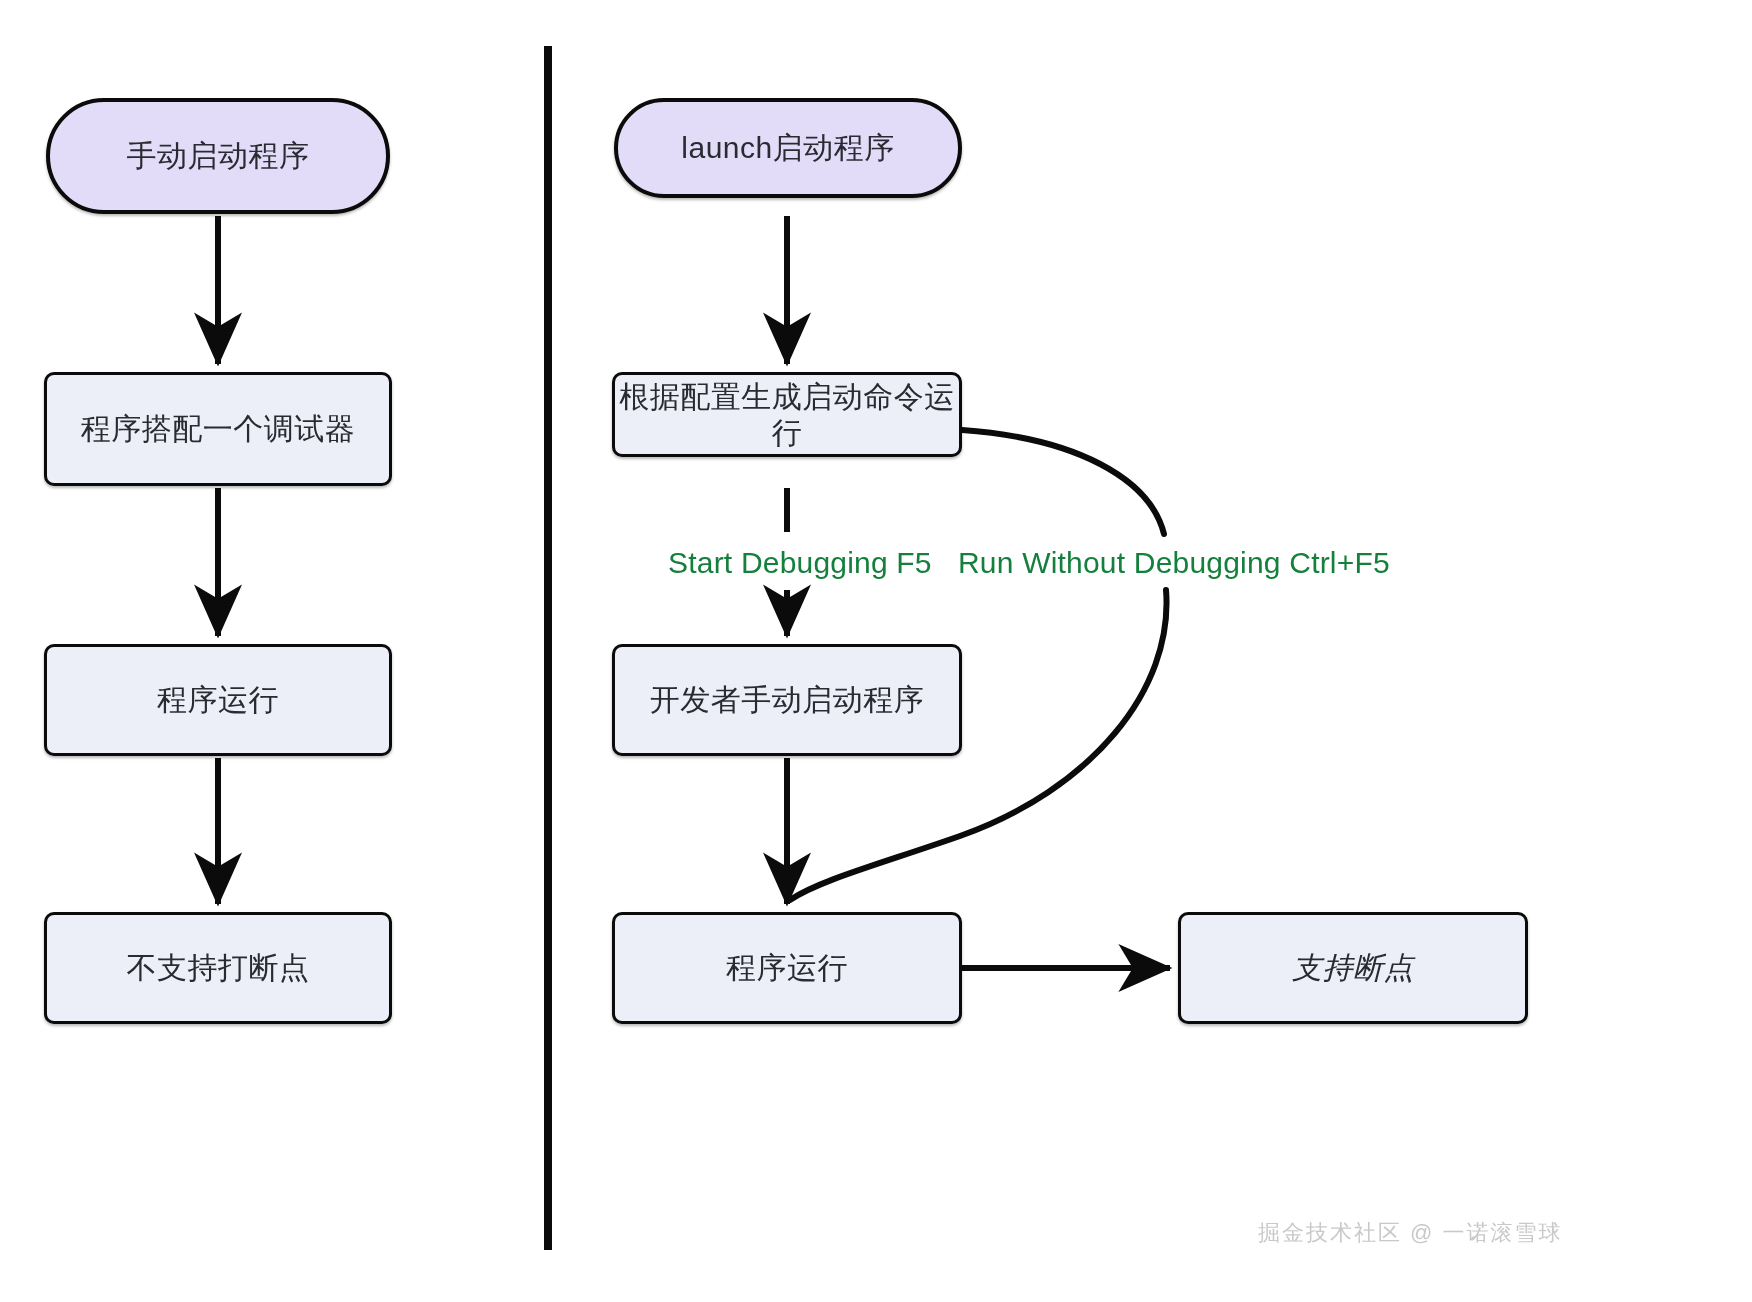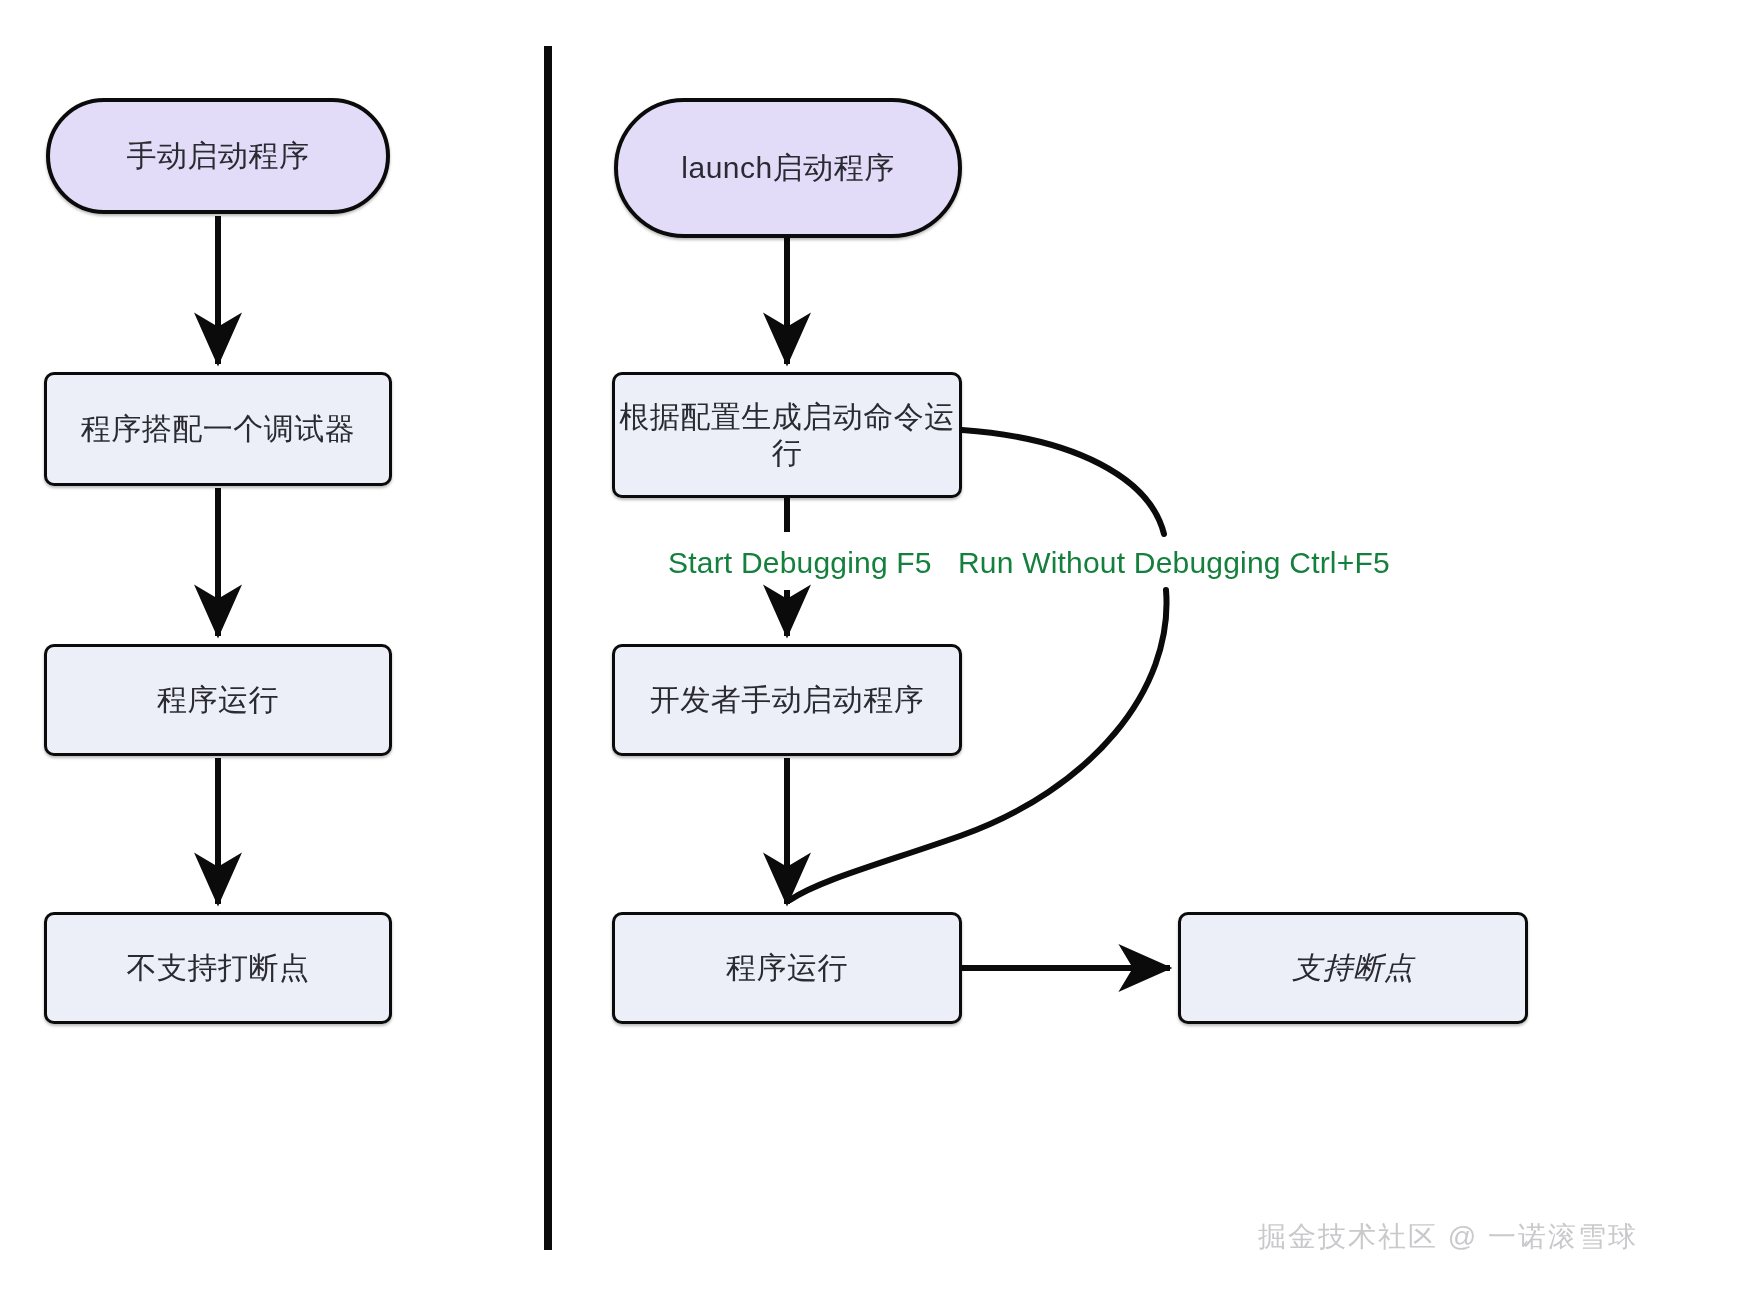--- a/index.html
+++ b/index.html
@@ -52,21 +52,21 @@
   .edge-label {
     position: absolute;
     font-size: 30px;
     color: #15803d;
     white-space: nowrap;
     background: transparent;
     letter-spacing: 0.2px;
   }
   .watermark {
     position: absolute;
-    font-size: 28px;
+    font-size: 22px;
     color: #c9c9cc;
     white-space: nowrap;
     letter-spacing: 2px;
   }
 </style>
 </head>
 <body>
 
 <div id="canvas">
 
@@ -105,25 +105,25 @@
   </div>
 
   <div class="node rect" style="left:44px; top:644px; width:348px; height:112px;">
     <span>程序运行</span>
   </div>
 
   <div class="node rect" style="left:44px; top:912px; width:348px; height:112px;text-align:right;">
     <span>不支持打断点</span>
   </div>
 
-  <div class="node stadium" style="left:614px; top:98px; width:348px; height:140px;">
+  <div class="node stadium" style="left:614px; top:98px; width:348px; height:100px;">
     <span>launch启动程序</span>
   </div>
 
-  <div class="node rect" style="left:612px; top:372px; width:350px; height:126px;">
+  <div class="node rect" style="left:612px; top:372px; width:350px; height:85px;">
     <span>根据配置生成启动命令运行</span>
   </div>
 
   <div class="node rect" style="left:612px; top:644px; width:350px; height:112px;">
     <span>开发者手动启动程序</span>
   </div>
 
   <div class="node rect" style="left:612px; top:912px; width:350px; height:112px;">
     <span>程序运行</span>
   </div>

